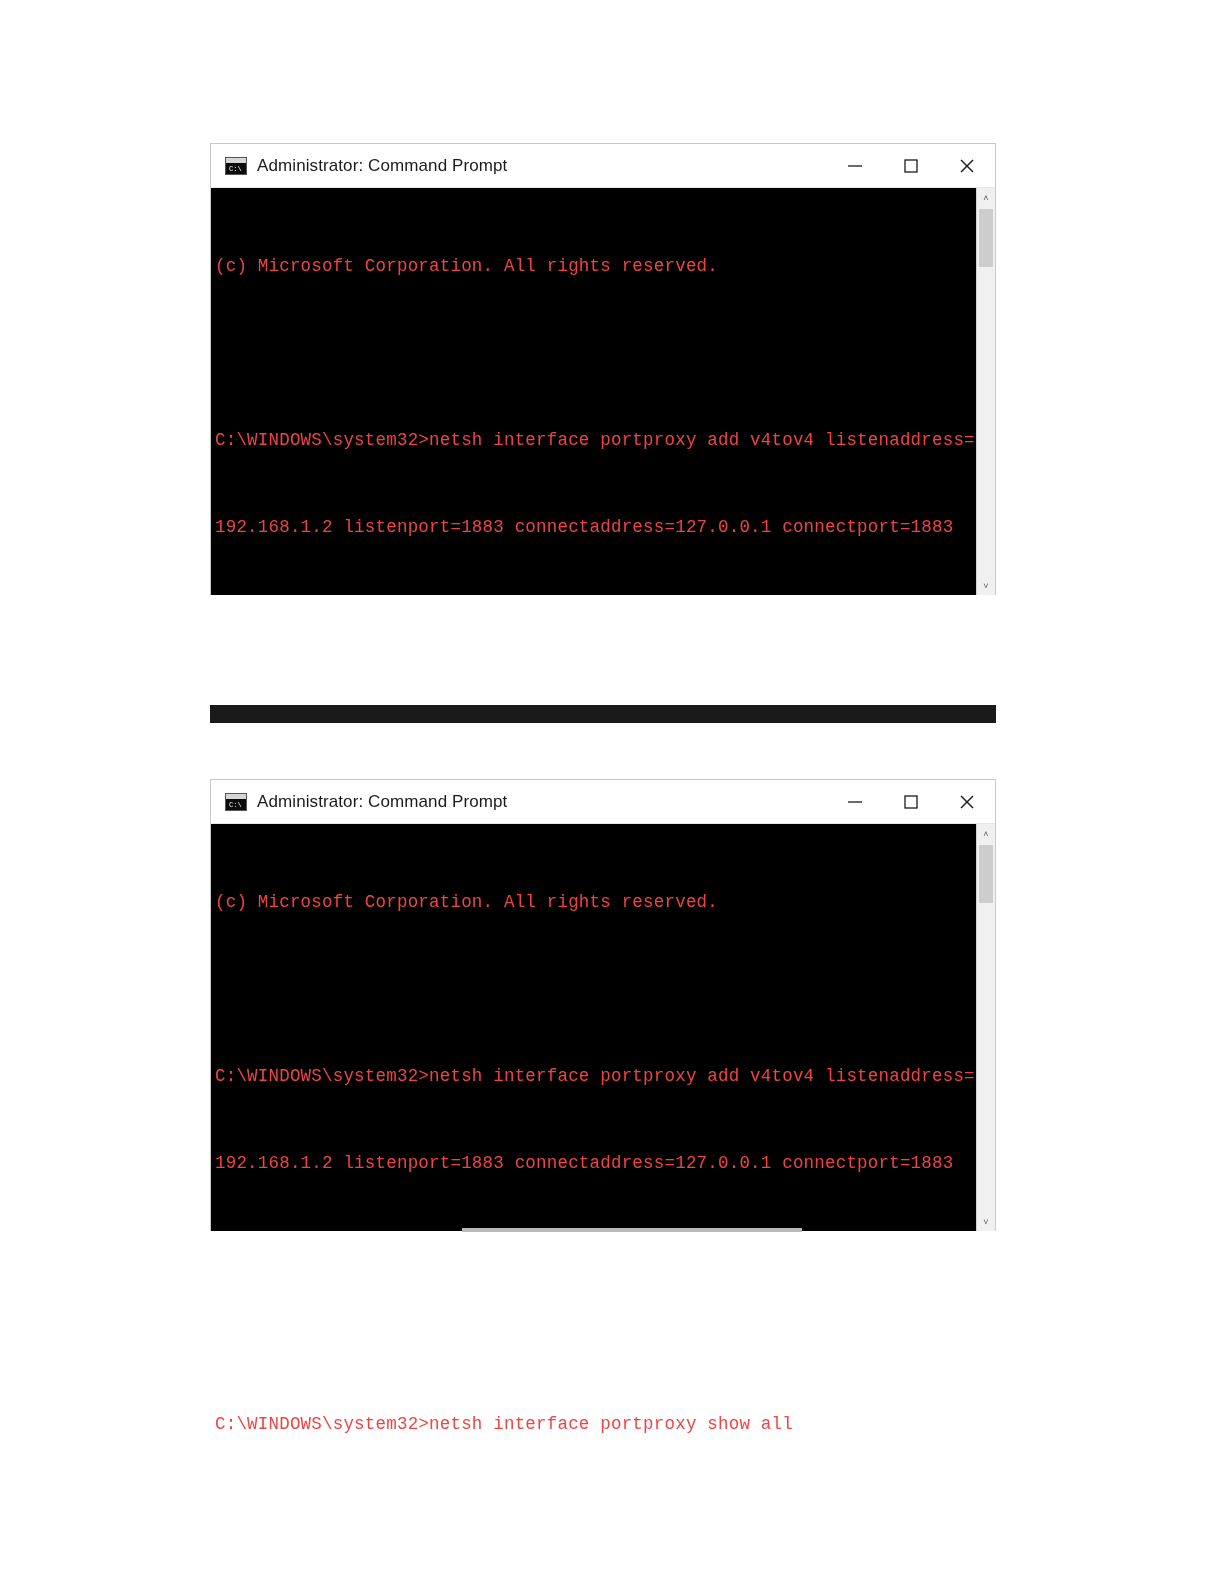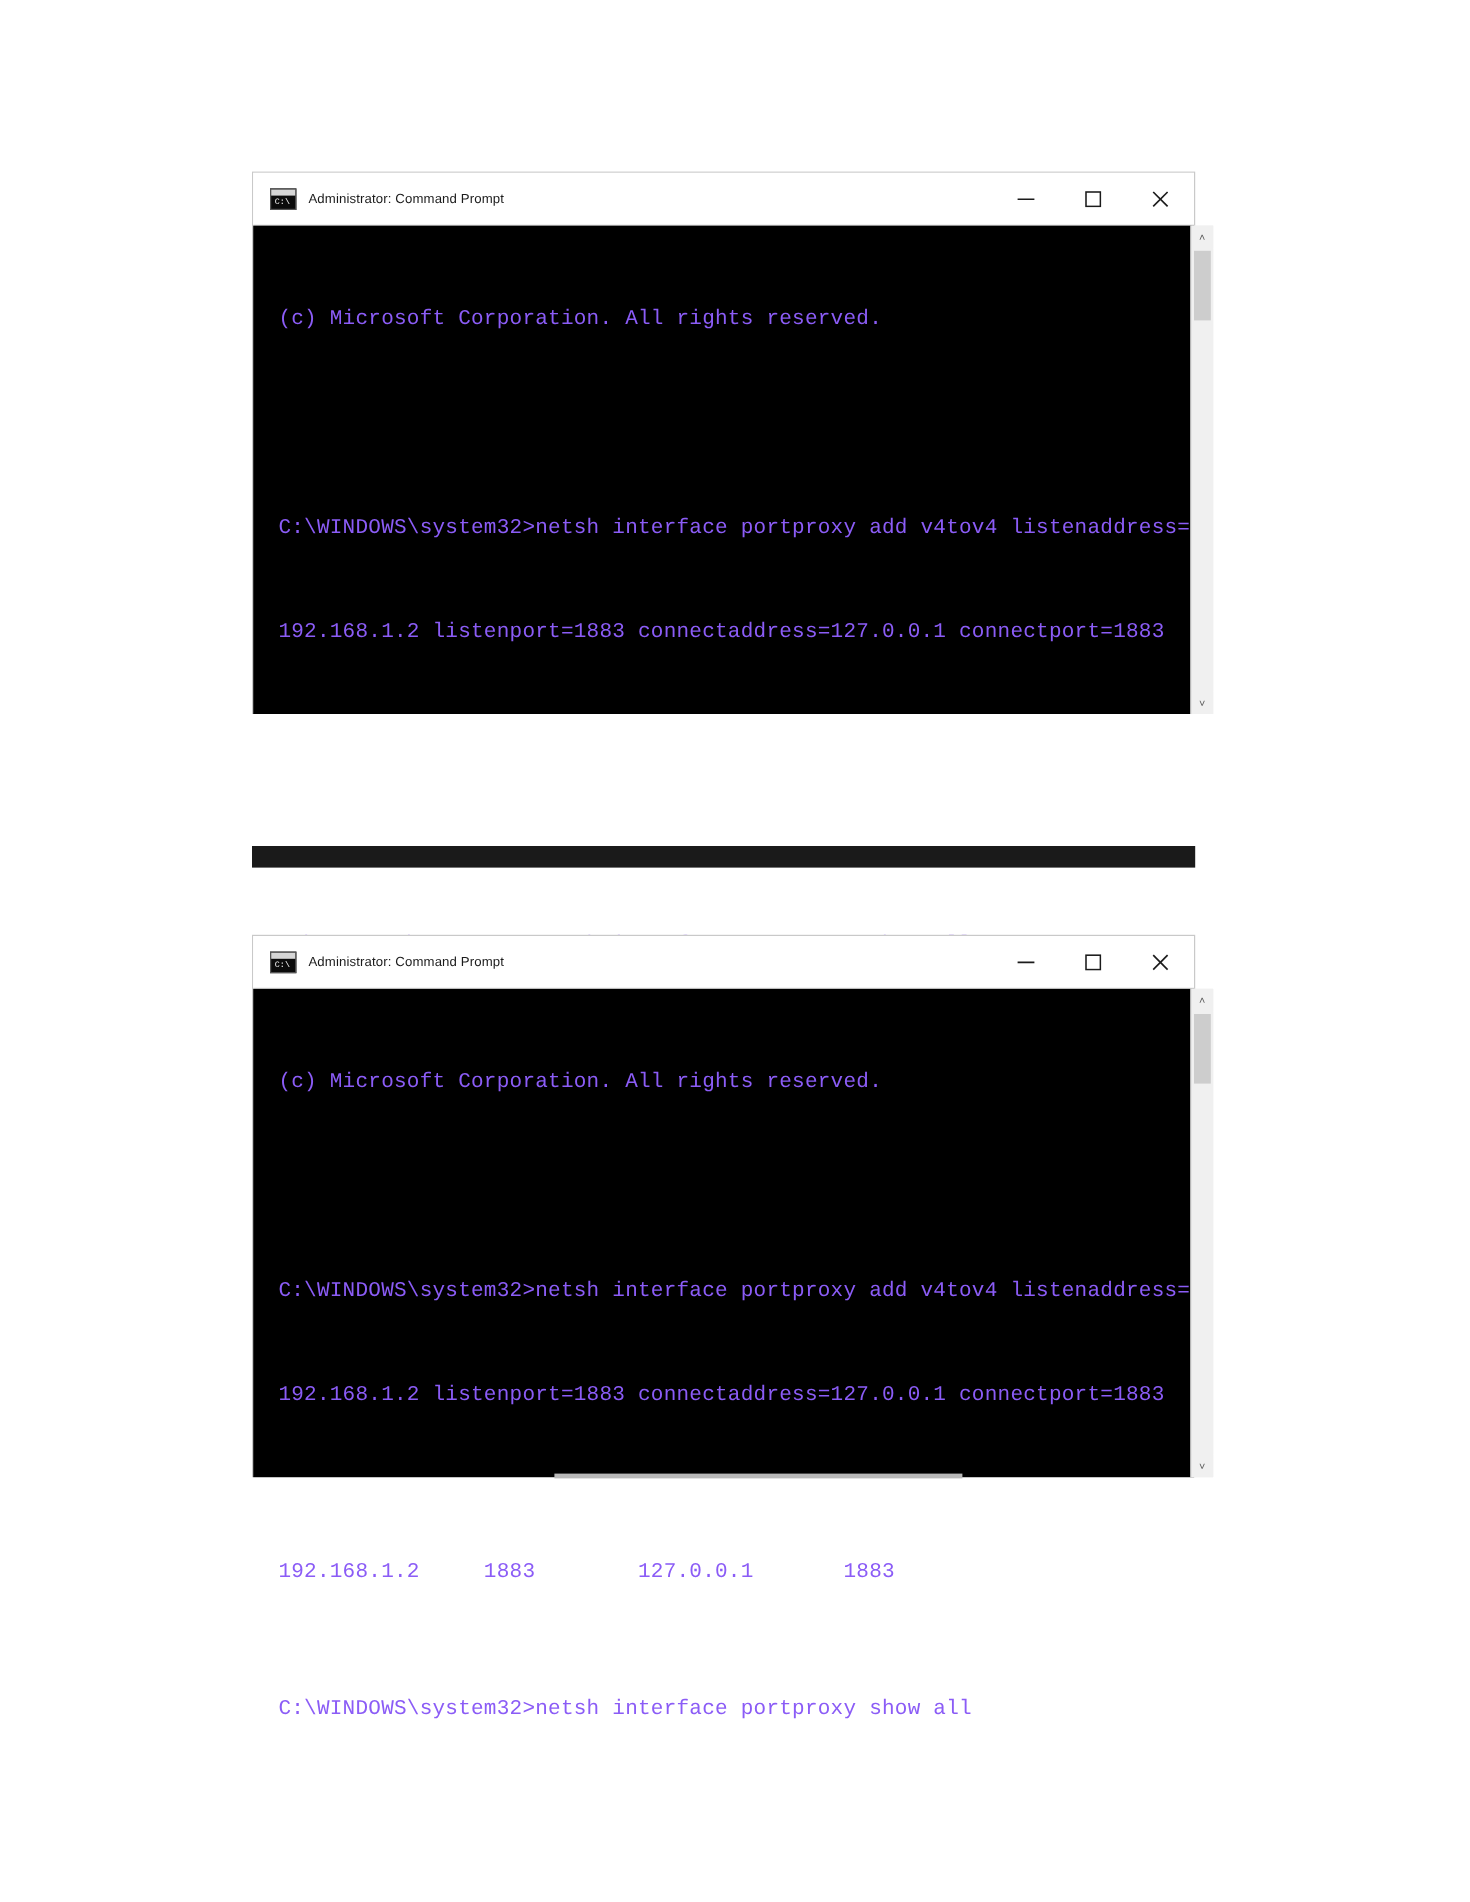--- a/index.html
+++ b/index.html
@@ -50,21 +50,21 @@
   .titlebar-icon .prompt {
     position: absolute;
     left: 3px;
     top: 8px;
     color: #ffffff;
     font-family: "Liberation Mono", monospace;
     font-size: 7px;
     line-height: 7px;
   }
   .titlebar-title {
-    font-size: 11px;
+    font-size: 17px;
     color: #1b1b1b;
     font-family: "Liberation Sans", sans-serif;
     white-space: nowrap;
     letter-spacing: 0.1px;
   }
   .titlebar-spacer { flex: 1 1 auto; }
   .win-btn {
     width: 56px;
     height: 43px;
     display: flex;
@@ -80,26 +80,26 @@
 
   
   .console-body {
     background: #000000;
     position: relative;
     display: flex;
     box-sizing: border-box;
   }
   .console-text {
     flex: 1 1 auto;
-    color: #8b5cf6;
+    color: #ef4444;
     font-family: "Liberation Mono", "DejaVu Sans Mono", monospace;
     font-size: 17.5px;
     line-height: 29px;
     white-space: pre;
-    padding: 6px 0 0 21px;
+    padding: 6px 0 0 4px;
     box-sizing: border-box;
     letter-spacing: 0.2px;
   }
   .console-text .line { min-height: 29px; }
   .cursor {
     display: inline-block;
     width: 11px;
     height: 4px;
     background: #e6e6e6;
     vertical-align: -1px;
@@ -192,21 +192,20 @@
       <div class="line">C:\WINDOWS\system32&gt;netsh interface portproxy add v4tov4 listenaddress=</div>
       <div class="line">192.168.1.2 listenport=1883 connectaddress=127.0.0.1 connectport=1883</div>
       <div class="line"></div>
       <div class="line"></div>
       <div class="line">C:\WINDOWS\system32&gt;netsh interface portproxy show all</div>
       <div class="line"></div>
       <div class="line">Listen on ipv4:             Connect to ipv4:</div>
       <div class="line"></div>
       <div class="line">Address         Port        Address         Port</div>
       <div class="line">--------------- ----------  --------------- ----------</div>
-      <div class="line">192.168.1.2     1883        127.0.0.1       1883</div>
       <div class="line"></div>
       <div class="line"></div>
     </div>
 
     <div class="scrollbar">
       <div class="sb-track"></div>
       <div class="sb-arrow top">
         <span>˄</span>
       </div>
       <div class="sb-thumb"></div>

